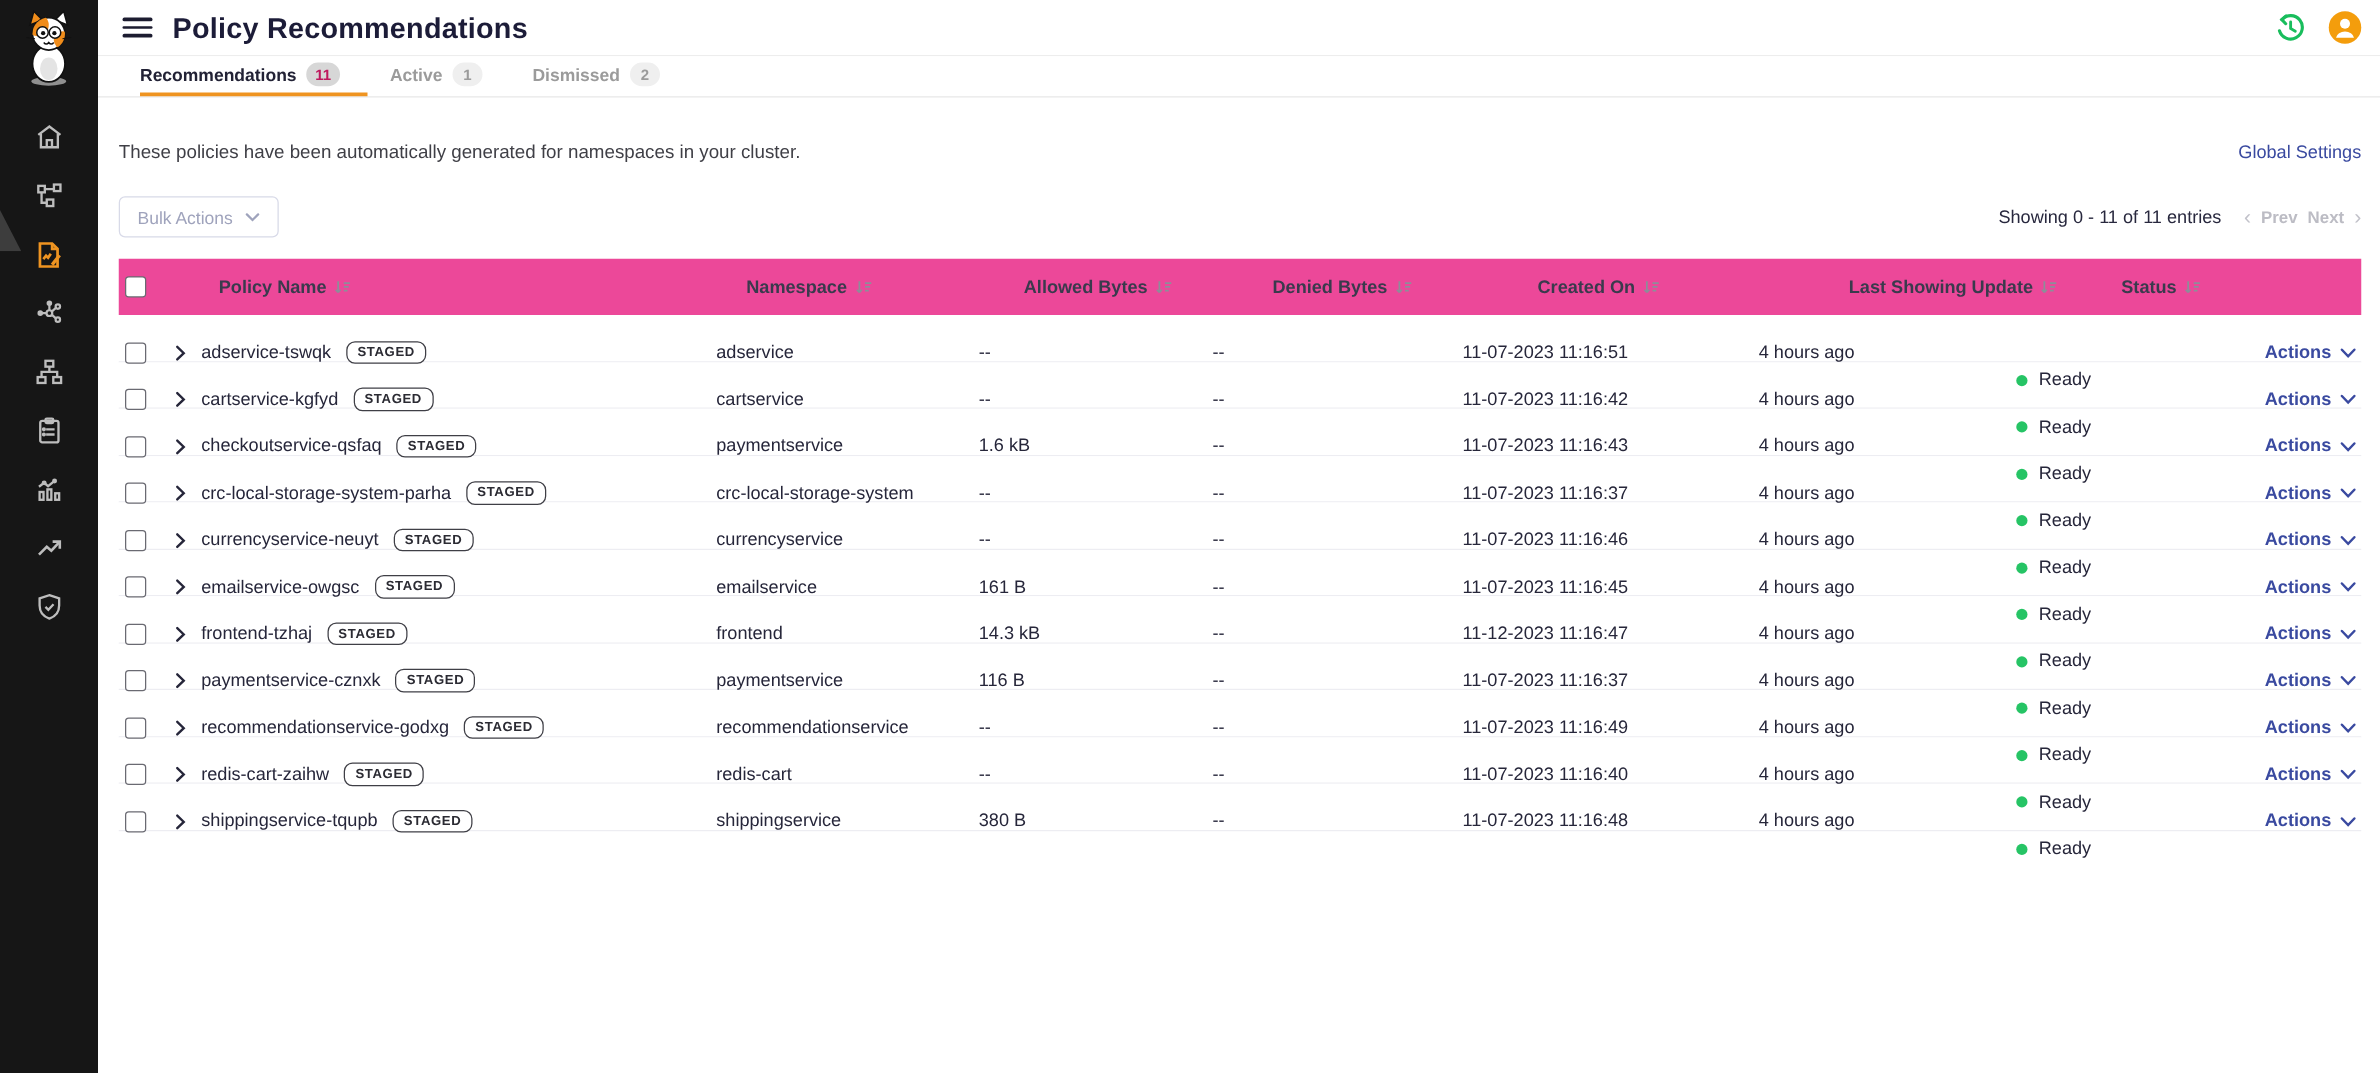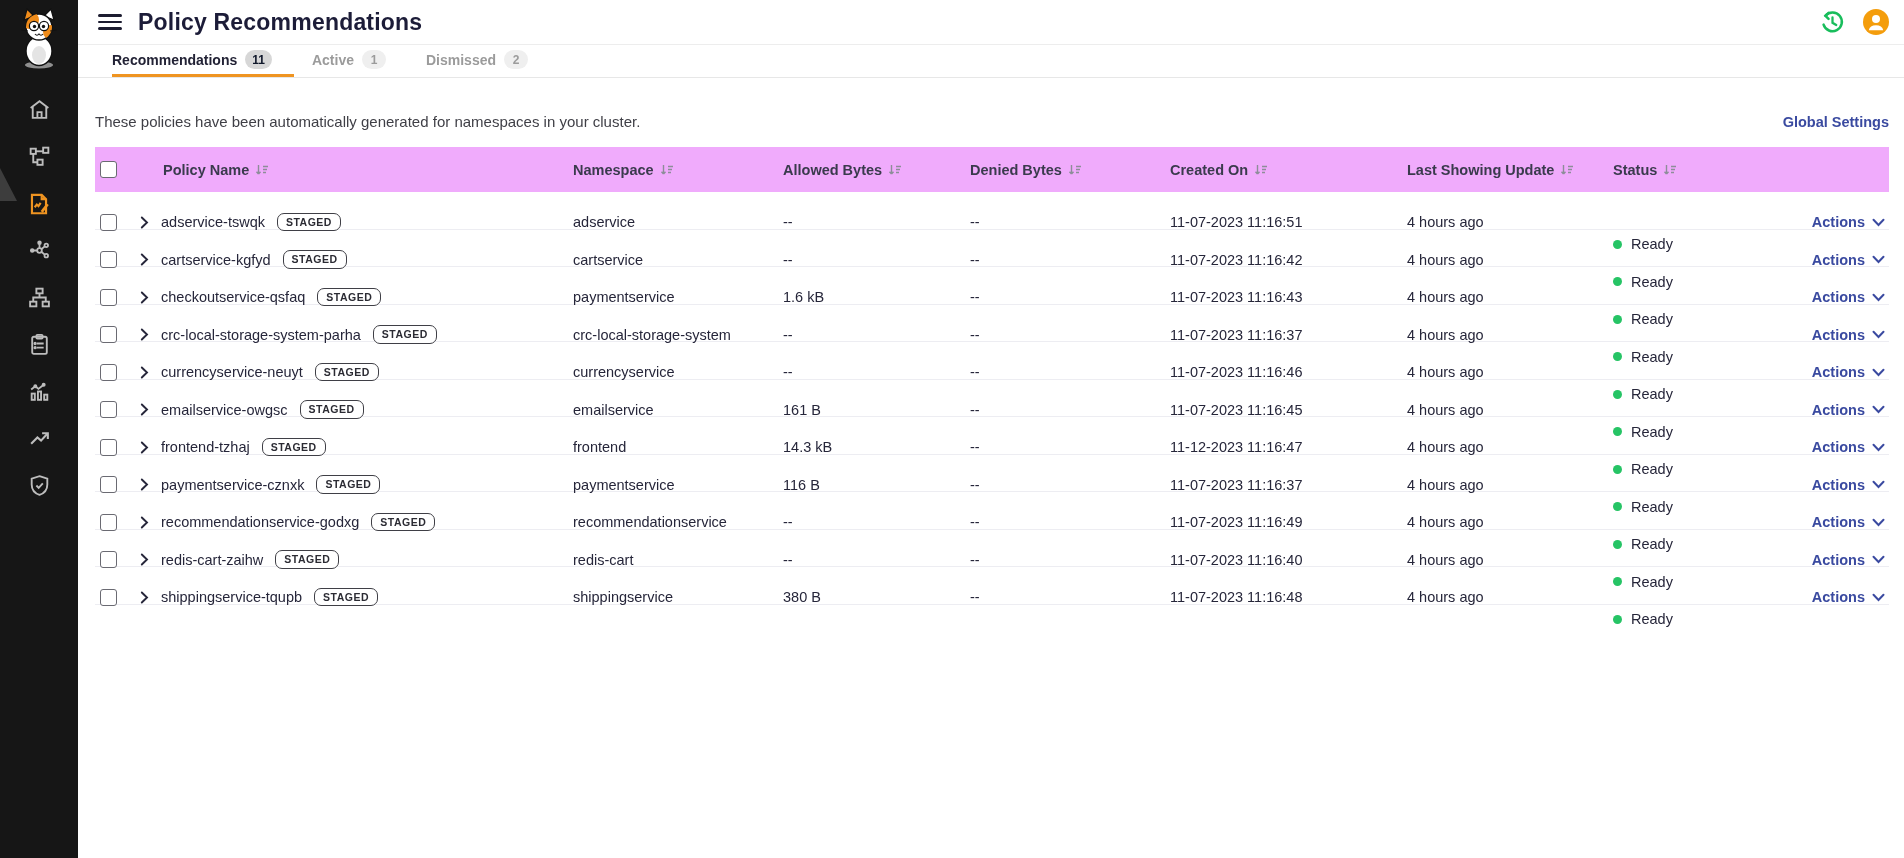--- a/index.html
+++ b/index.html
@@ -38,44 +38,44 @@
   .tabbar{ height:33px; display:flex; align-items:stretch; padding-left:34px;
            border-bottom:1px solid #e7e7e7; background:#fff; }
   .tab{ display:flex; align-items:center; gap:8px; padding:0 22px 0 0; margin-right:18px;
         cursor:pointer; border-bottom:3px solid transparent; }
   .tab .tab-label{ font-size:14px; font-weight:bold; color:#9b9b9b; }
   .tab .tab-badge{ min-width:24px; height:19px; padding:0 7px; border-radius:10px;
         background:#efefef; color:#9b9b9b; font-size:12px; font-weight:bold;
         display:flex; align-items:center; justify-content:center; }
   .tab.active{ border-bottom-color:var(--accent); }
   .tab.active .tab-label{ color:#222235; }
-  .tab.active .tab-badge{ background:#d7d7d7; color:#0f172a; }
+  .tab.active .tab-badge{ background:#d7d7d7; color:#be185d; }
 
   
   .content{ padding:0 15px 0 17px; }
   .desc-row{ display:flex; align-items:center; justify-content:space-between; margin-top:35px; }
   .desc{ font-size:15px; color:#3F3F46; }
-  .global-settings{ font-size:14.5px; font-weight:bold; color:var(--indigo); cursor:pointer; }
+  .global-settings{ font-size:14.5px; font-weight:normal; color:var(--indigo); cursor:pointer; }
 
   .toolbar-row{ display:flex; align-items:center; justify-content:space-between; margin-top:27px; }
   .bulk-btn{ height:33px; padding:0 14px; border:1px solid #D8DAE8; border-radius:5px;
              background:#fff; display:flex; align-items:center; gap:10px; cursor:default; }
   .bulk-btn span{ font-size:14px; color:#9FA3BC; }
   .paging{ display:flex; align-items:center; gap:10px; }
   .showing{ font-size:14.5px; color:#28283e; }
   .page-nav{ display:flex; align-items:center; gap:8px; margin-left:8px; }
   .page-chev{ font-size:17px; color:#c2c2ca; line-height:1; }
   .page-link{ font-size:13.5px; font-weight:bold; color:#bcbcc4; cursor:default; }
 
   
   .table{ margin-top:17px; }
   .tr{ display:grid;
        grid-template-columns:45px 433px 210px 187px 200px 237px 206px 177px 1fr;
        align-items:center; }
-  .thead{ background:#f0abfc; height:45px; }
+  .thead{ background:#ec4899; height:45px;gap:12px; }
   .thead .th{ font-size:14.5px; font-weight:bold; color:#3a3a4d; display:flex;
               align-items:center; gap:6px; }
   .row{ height:37.5px; border-bottom:1px solid #ededf2; background:#fff; }
   .td{ font-size:14.5px; color:#26263a; }
   .cell-name{ display:flex; align-items:center; gap:12px; }
   .staged{ display:inline-block; border:1.6px solid #3f3f46; border-radius:7px;
            padding:2px 8px 2.5px; font-size:10.5px; font-weight:bold; letter-spacing:0.5px;
            color:#2b2b33; background:#fff; }
   .checkbox{ width:17px; height:17px; border:1.7px solid #6a6a72; border-radius:3px;
              background:#fff; cursor:pointer; margin-left:5px; }
@@ -239,20 +239,37 @@
       <span class="tab-badge">2</span>
     </div>
   </div>
 
   <div class="content">
     <div class="desc-row">
       <div class="desc">These policies have been automatically generated for namespaces in your cluster.</div>
       <div class="global-settings">Global Settings</div>
     </div>
 
+    <div class="toolbar-row">
+      <div class="bulk-btn">
+        <span>Bulk Actions</span>
+        <svg width="12" height="8" viewBox="0 0 12 8" fill="none" stroke="#9FA3BC" stroke-width="1.8" stroke-linecap="round">
+            <path d="M1.5 1.5 L6 6 L10.5 1.5"></path>
+          </svg>
+      </div>
+      <div class="paging">
+        <span class="showing">Showing 0 - 11 of 11 entries</span>
+        <div class="page-nav">
+          <span class="page-chev">‹</span>
+          <span class="page-link">Prev</span>
+          <span class="page-link">Next</span>
+          <span class="page-chev">›</span>
+        </div>
+      </div>
+    </div>
 
     <div class="table">
       <div class="tr thead">
         <div class="th">
             <div class="checkbox"></div>
           </div>
         <div class="th" style="padding-left:23px;">
           <span>Policy Name</span>
           <svg width="14" height="12" viewBox="0 0 14 12" stroke="#8d8d99" stroke-width="1.4" fill="none">
               <path d="M3.5 1 V10 M3.5 10 L1.5 7.8 M3.5 10 L5.5 7.8"></path>

